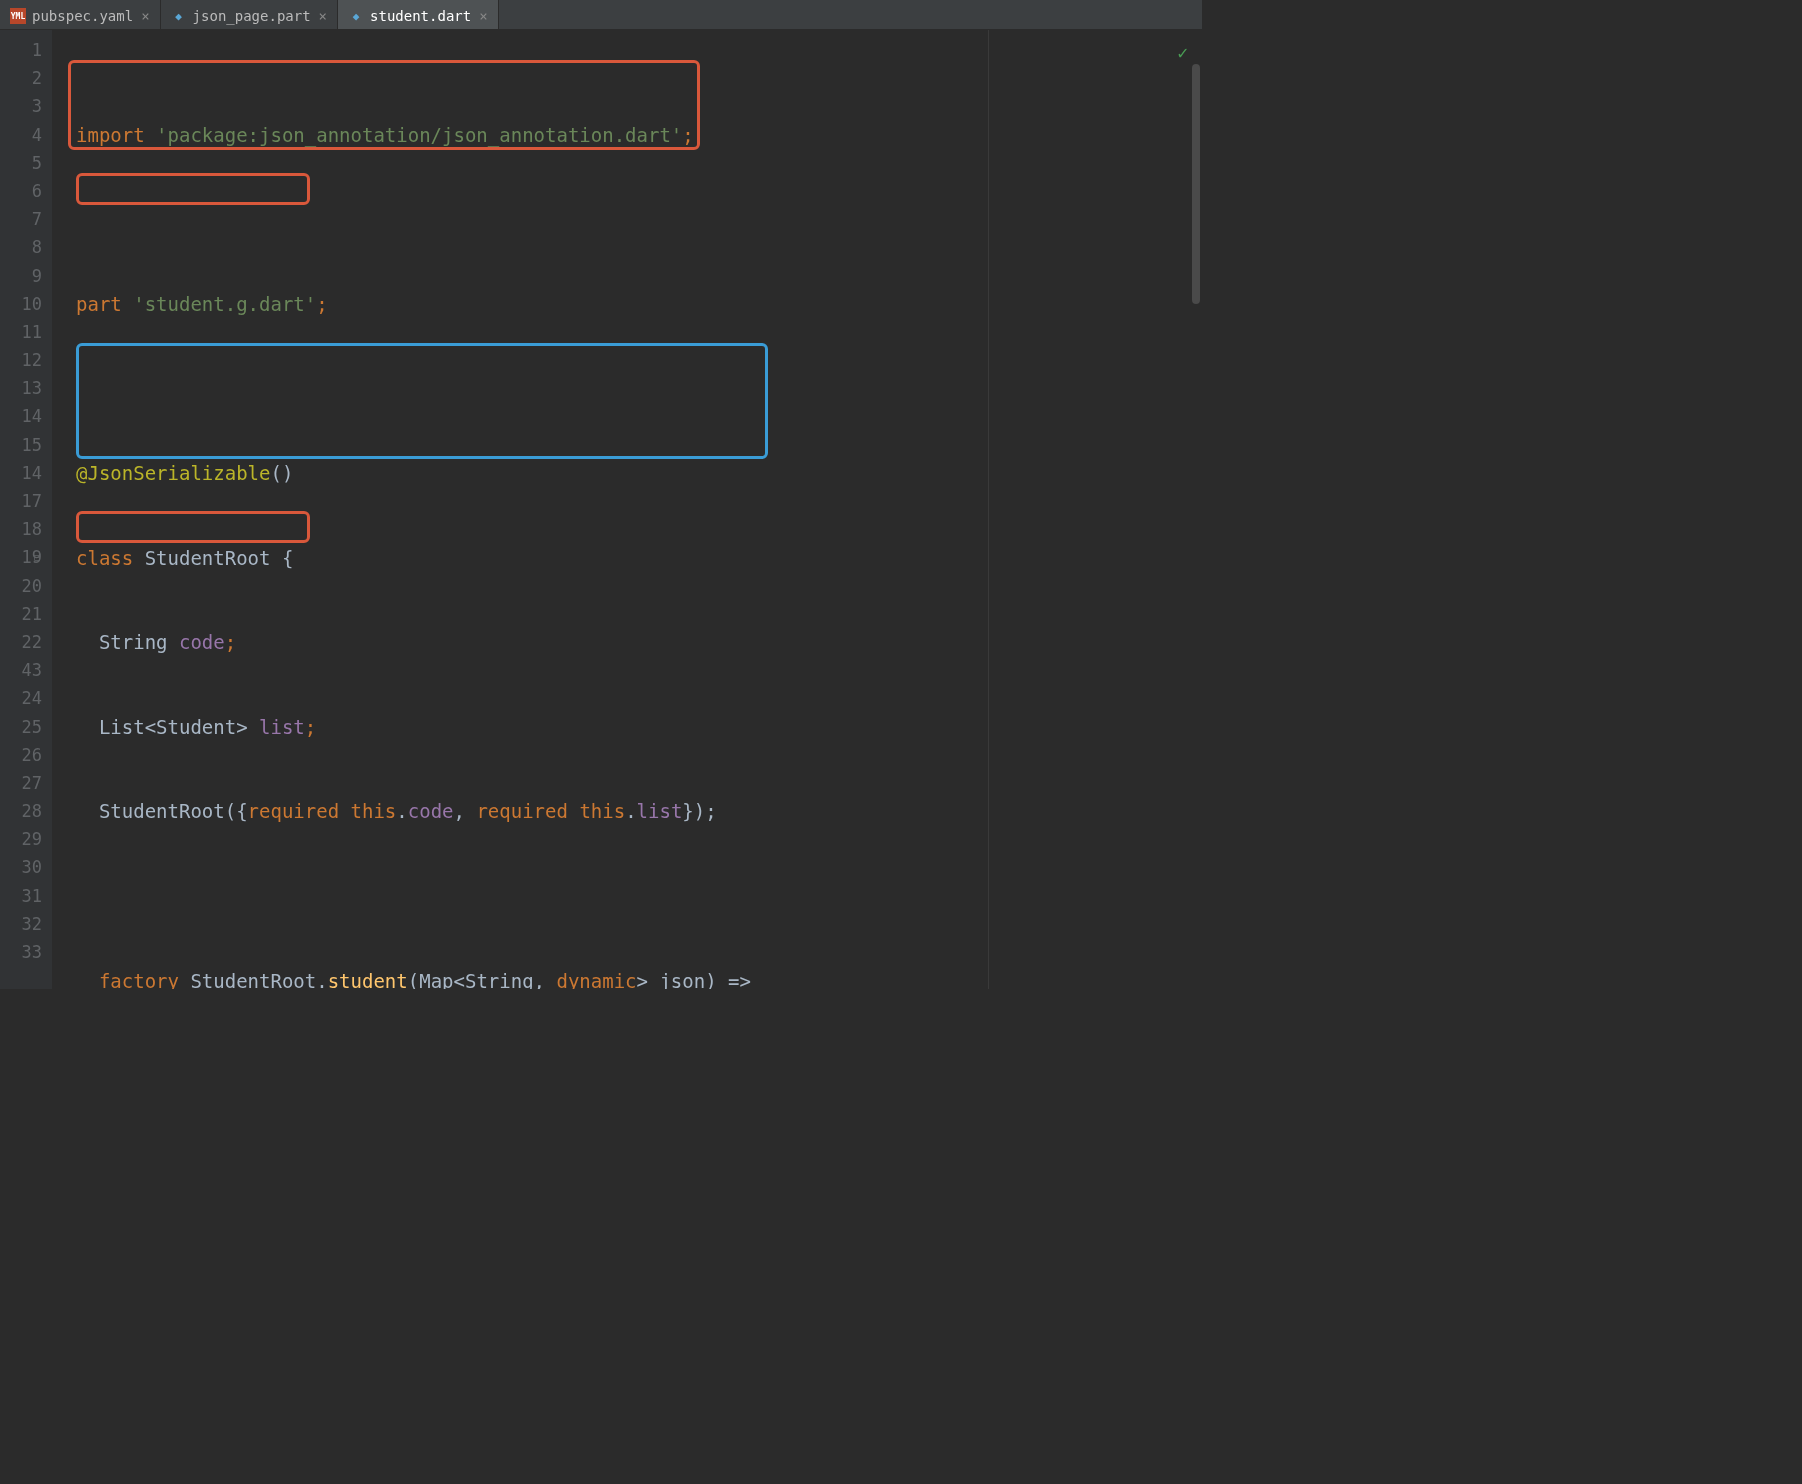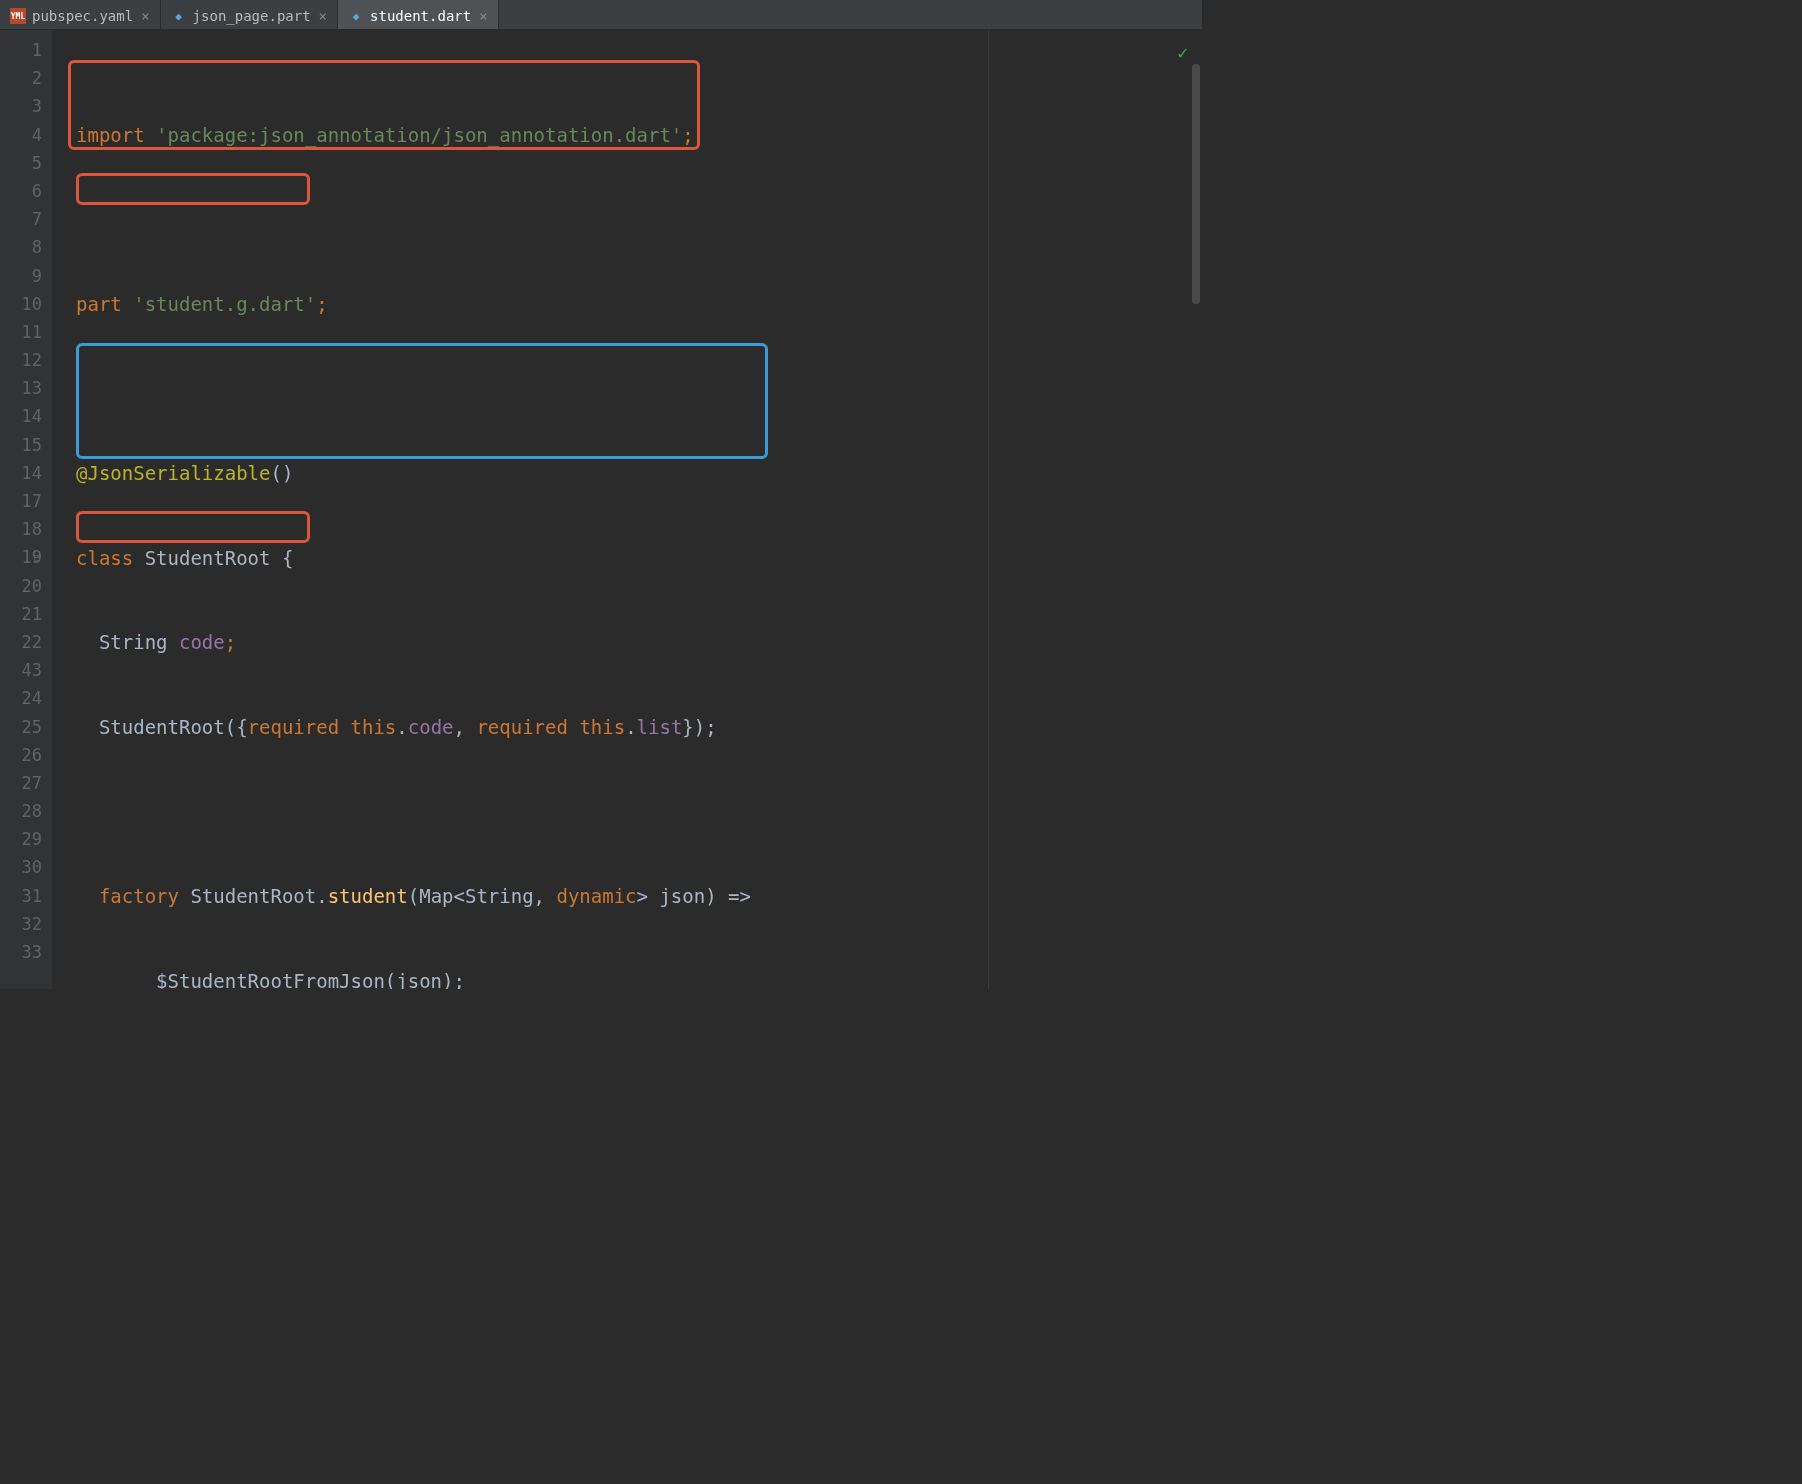--- a/index.html
+++ b/index.html
@@ -192,20 +192,21 @@
 
     <div class="code">
       <div class="right-margin-line"></div>
       <div class="code-line"><span class="kw">import </span><span class="str">'package:json_annotation/json_annotation.dart'</span><span class="kw">;</span></div>
       <div class="code-line"></div>
       <div class="code-line"><span class="kw">part </span><span class="str">'student.g.dart'</span><span class="kw">;</span></div>
       <div class="code-line"></div>
       <div class="code-line"><span class="ann">@JsonSerializable</span><span>()</span></div>
       <div class="code-line"><span class="fold-icon">⊟</span><span class="kw">class </span><span>StudentRoot {</span></div>
       <div class="code-line"><span>  String </span><span class="ident">code</span><span class="kw">;</span></div>
+      <div class="code-line"><span>  List&lt;Student&gt; </span><span class="ident">list</span><span class="kw">;</span></div>
       <div class="code-line"><span>  StudentRoot({</span><span class="kw">required </span><span class="kw">this</span><span>.</span><span class="ident">code</span><span>, </span><span class="kw">required </span><span class="kw">this</span><span>.</span><span class="ident">list</span><span>});</span></div>
       <div class="code-line"></div>
       <div class="code-line"><span class="kw">  factory </span><span>StudentRoot.</span><span class="fn">student</span><span>(Map&lt;String, </span><span class="kw">dynamic</span><span>&gt; json) =&gt;</span></div>
       <div class="code-line"><span>      _$StudentRootFromJson(json);</span></div>
       <div class="code-line current"></div>
       <div class="code-line"><span>  Map&lt;String, </span><span class="kw">dynamic</span><span>&gt; </span><span class="fn">toJson</span><span>() =&gt; _$StudentRootToJson(</span><span class="kw">this</span><span>);</span></div>
       <div class="code-line"><span class="fold-icon">⊟</span><span>}</span></div>
       <div class="code-line"></div>
       <div class="code-line"><span class="ann">@JsonSerializable</span><span>()</span></div>
       

